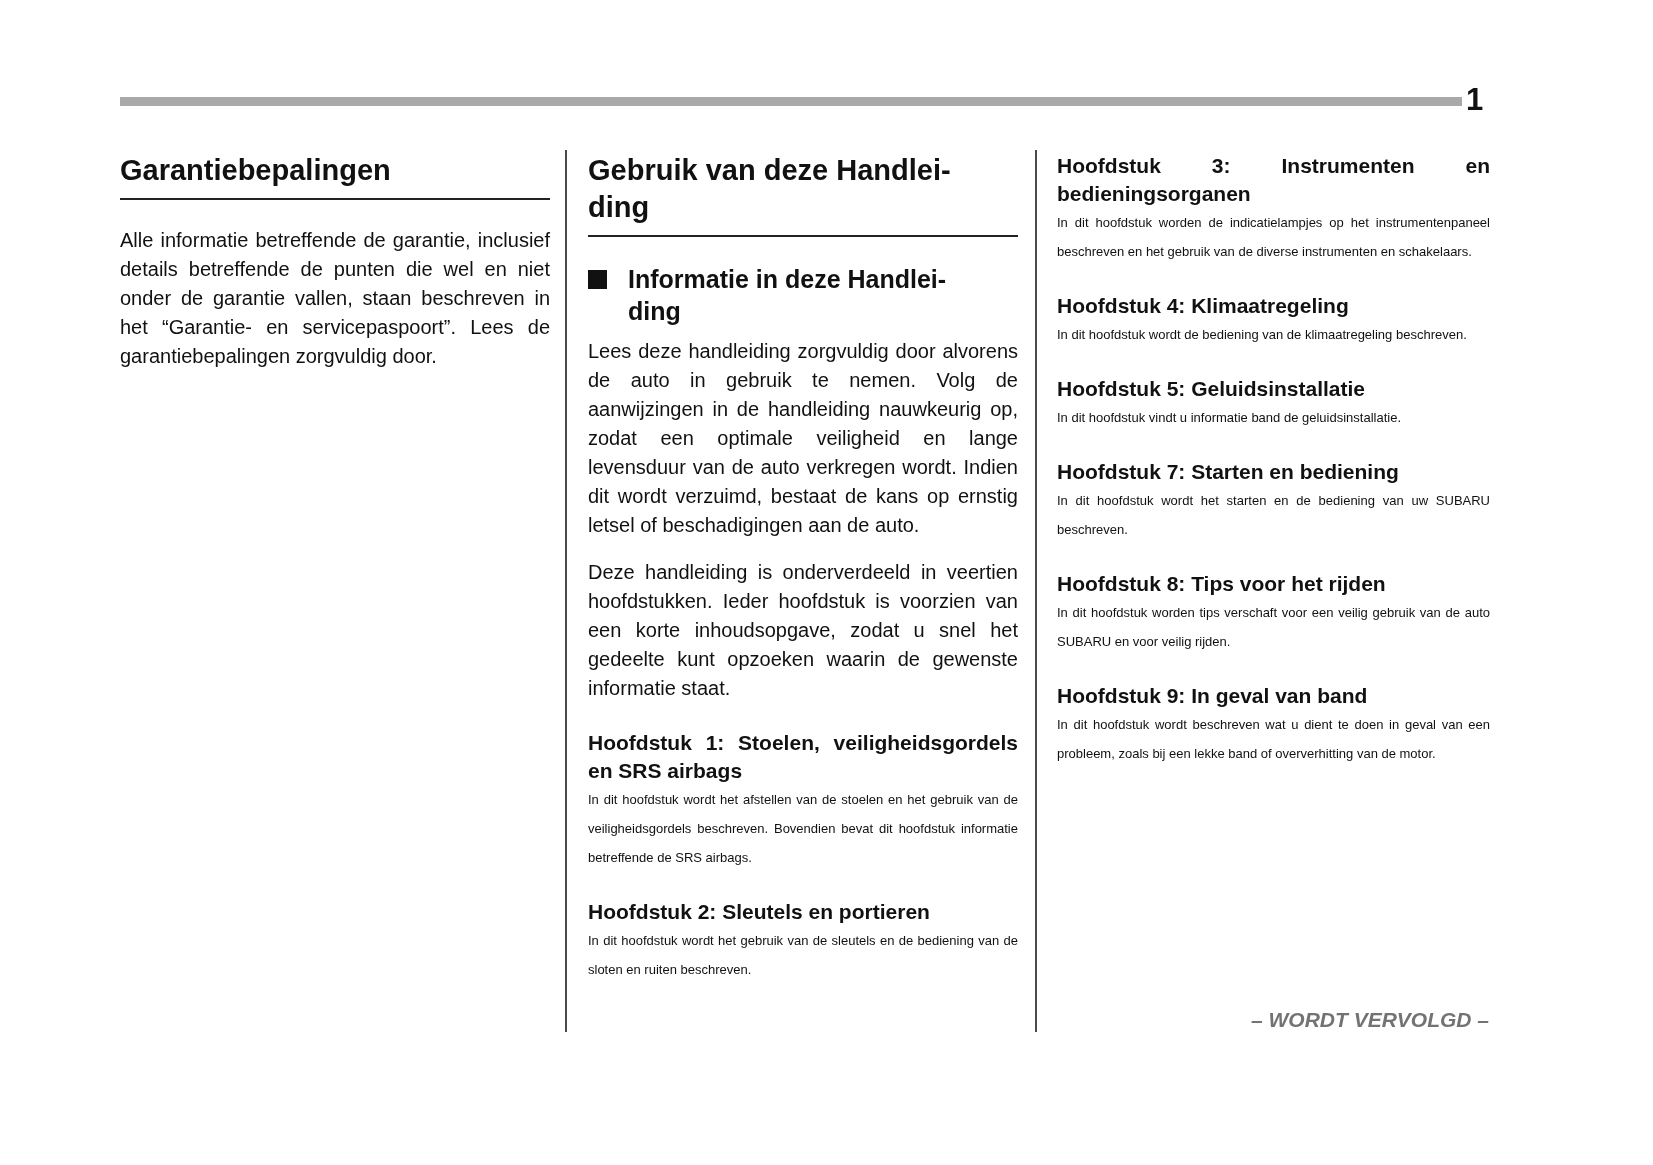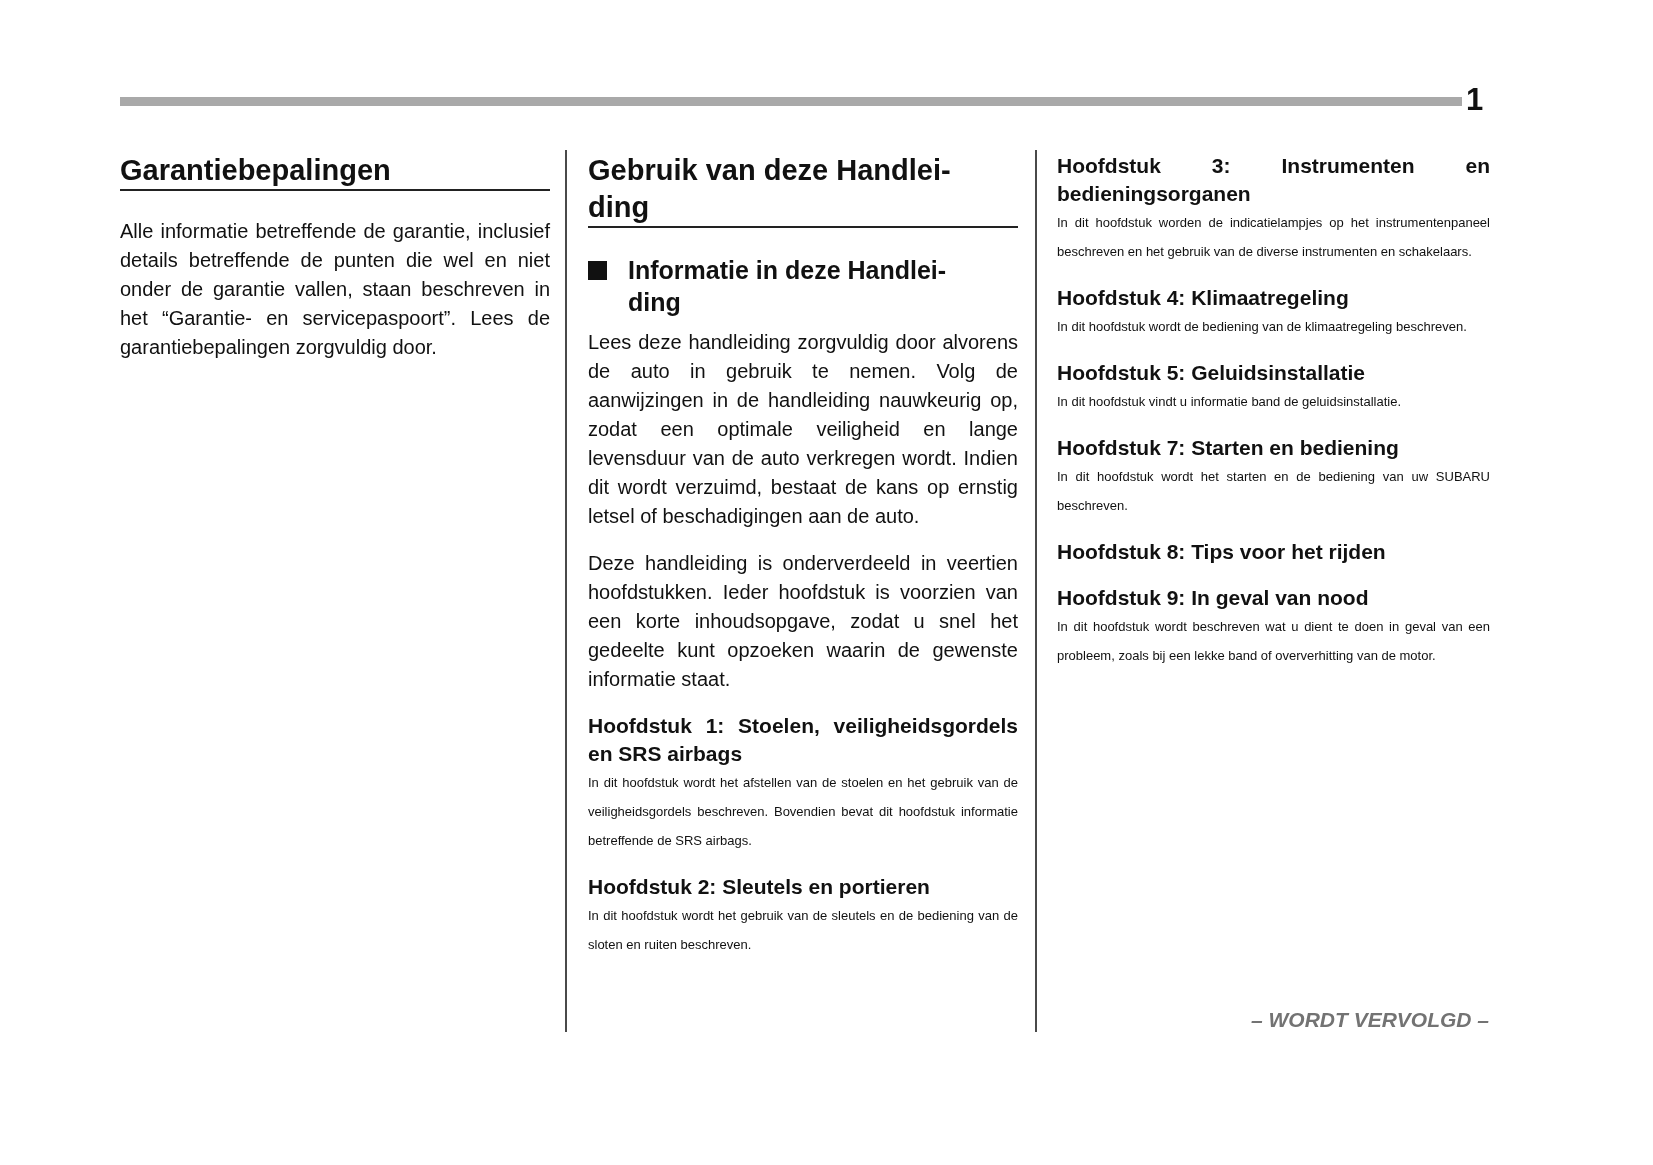--- a/index.html
+++ b/index.html
@@ -51,20 +51,21 @@
   }
   .divider-1 { left: 565px; }
   .divider-2 { left: 1035px; }
 
   .main-title {
     font-size: 29px;
     font-weight: bold;
     line-height: 37px;
     white-space: pre-line;
     border-bottom: 2px solid #222;
+    padding-bottom: 9px;
     margin-bottom: 26px;
     text-align: left;
   }
   .section-heading {
     display: flex;
     align-items: flex-start;
     gap: 21px;
     margin-bottom: 10px;
     text-align: left;
   }
@@ -85,21 +86,21 @@
     font-size: 20px;
     line-height: 29px;
     margin: 5px 0 0 0;
   }
   .para { margin-bottom: 18px; }
   .para:last-child { margin-bottom: 0; }
   .chapter-heading {
     font-size: 21px;
     font-weight: bold;
     line-height: 28px;
-    margin-top: 18px;
+    margin-top: 26px;
     text-align: justify;
   }
   .chapter-body {
     font-size: 13px;
     line-height: 29px;
     text-align: justify;
   }
   .footer-continued {
     position: absolute;
     right: 164px;
@@ -154,20 +155,21 @@
     <div class="chapter-body">In dit hoofdstuk wordt de bediening van de klimaatregeling beschreven.</div>
 
     <div class="chapter-heading">Hoofdstuk 5: Geluidsinstallatie</div>
     <div class="chapter-body">In dit hoofdstuk vindt u informatie band de geluidsinstallatie.</div>
 
 
     <div class="chapter-heading">Hoofdstuk 7: Starten en bediening</div>
     <div class="chapter-body">In dit hoofdstuk wordt het starten en de bediening van uw SUBARU beschreven.</div>
 
     <div class="chapter-heading">Hoofdstuk 8: Tips voor het rijden</div>
+    <div class="chapter-body">In dit hoofdstuk worden tips verschaft voor een veilig gebruik van de auto SUBARU en voor veilig rijden.</div>
 
-    <div class="chapter-heading">Hoofdstuk 9: In geval van nood</div>
+    <div class="chapter-heading">Hoofdstuk 9: In geval van band</div>
     <div class="chapter-body">In dit hoofdstuk wordt beschreven wat u dient te doen in geval van een probleem, zoals bij een lekke band of oververhitting van de motor.</div>
   </div>
 
   <div class="footer-continued">– WORDT VERVOLGD –</div>
 
 </div>
 
 </body></html>

